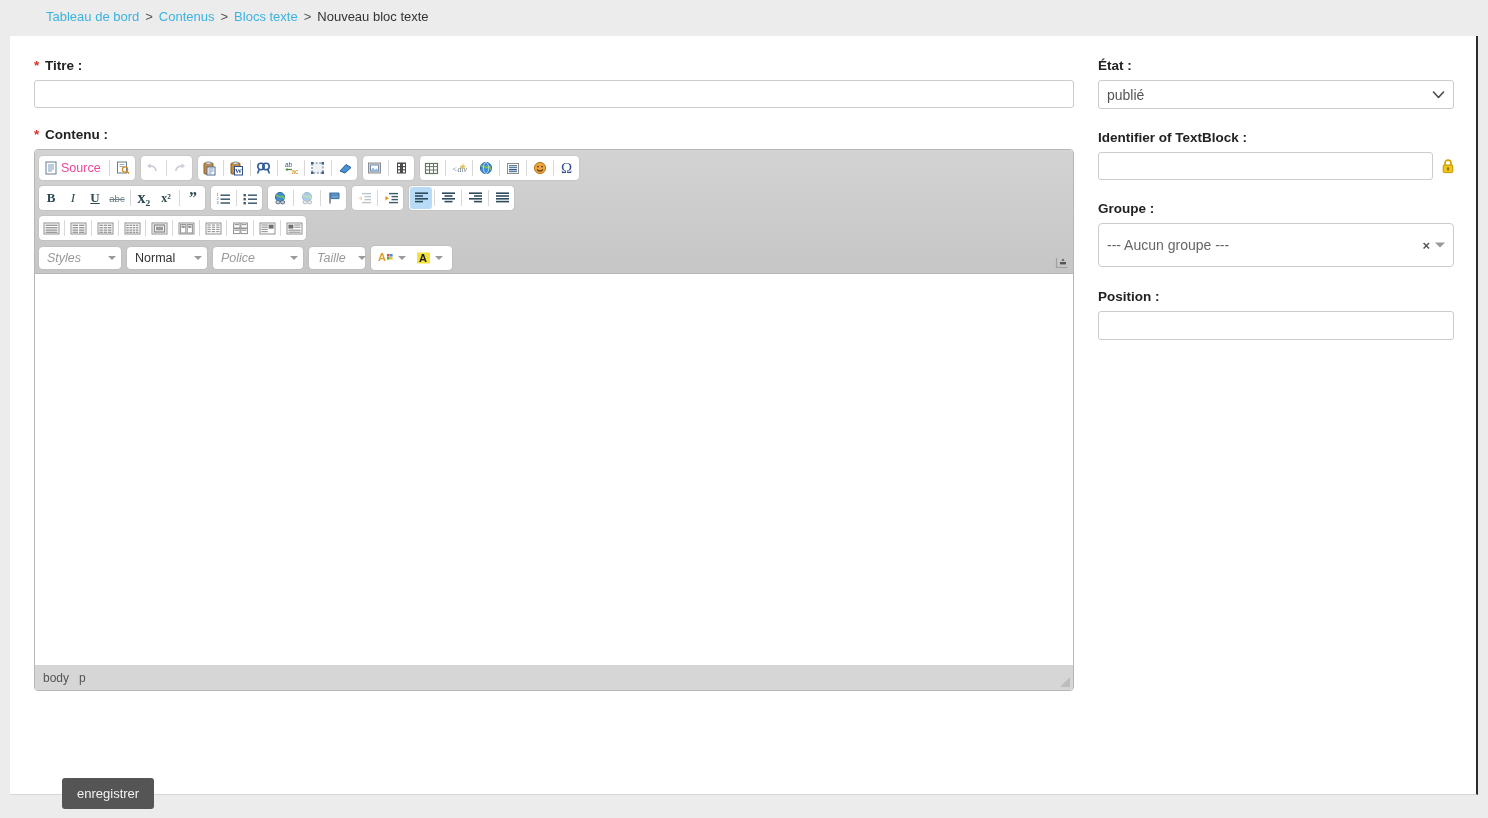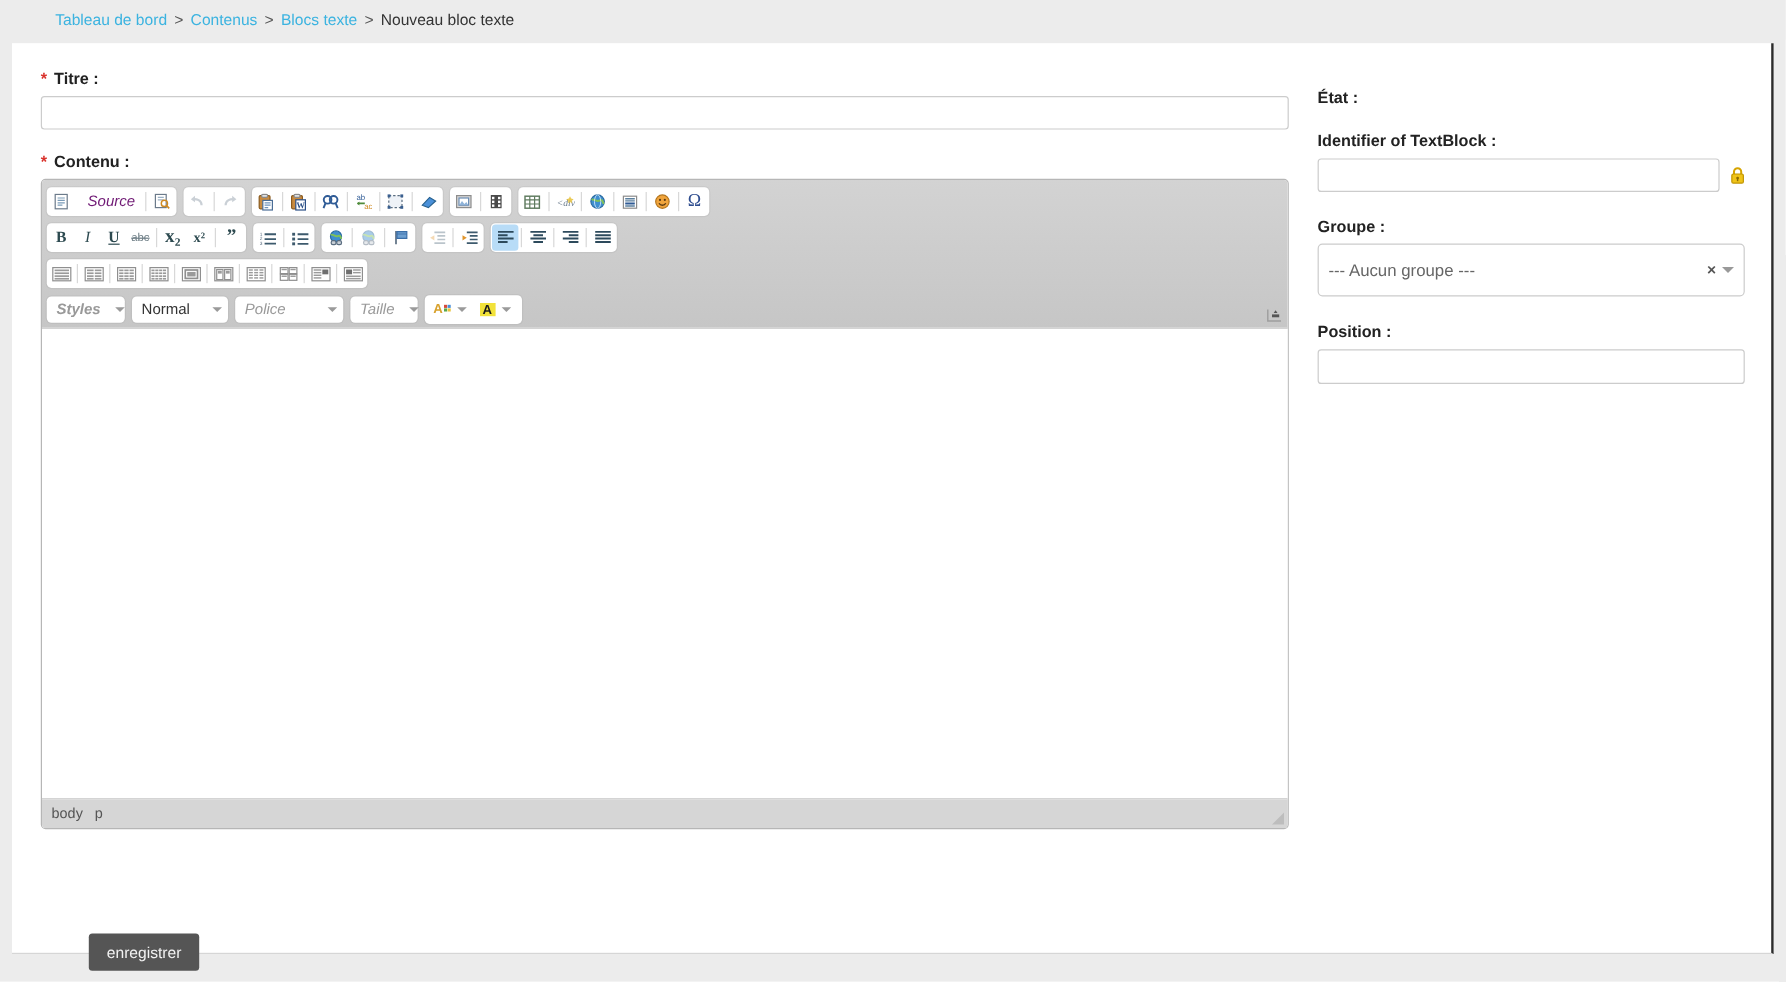--- a/index.html
+++ b/index.html
@@ -53,21 +53,21 @@
 
   .col-left {
     position: absolute;
     left: 24px;
     top: 22px;
     width: 1040px;
   }
   .col-right {
     position: absolute;
     left: 1088px;
-    top: 38px;
+    top: 22px;
     width: 356px;
   }
 
   label.field-label {
     display: block;
     font-weight: bold;
     font-size: 13.5px;
     color: #222;
     margin-bottom: 7px;
   }
@@ -208,24 +208,23 @@
   .tb-btn.active { background: #b8dcf7; }
   .tb-btn.disabled { opacity: .35; cursor: default; }
   .tb-sep {
     width: 1px;
     height: 16px;
     background: #d8d8d8;
     margin: 0 2px;
   }
   .tb-label {
     font-size: 12.5px;
-    color: #701a75;
-    margin-left: 15px;
+    color: #ec4899;
+    margin-left: 3px;
     font-family: "Liberation Sans", sans-serif;
-    font-style: italic;
   }
 
   
   .tb-combo {
     display: flex;
     align-items: center;
     justify-content: space-between;
     background: #fff;
     border-radius: 4px;
     height: 22px;
@@ -239,21 +238,21 @@
   .tb-combo.filled { color: #333; font-style: normal; }
   .tb-combo .cb-txt { font-style: italic; }
   .tb-combo.filled .cb-txt { font-style: normal; }
   .tb-combo .cb-arrow {
     width: 0; height: 0;
     border-left: 4px solid transparent;
     border-right: 4px solid transparent;
     border-top: 4px solid #9a9a9a;
     margin-left: 12px;
   }
-  .cb-styles { width: 65px; font-weight: bold; }
+  .cb-styles { width: 82px; }
   .cb-format { width: 80px; }
   .cb-font   { width: 90px; }
   .cb-size   { width: 56px; }
 
   .color-btn {
     display: flex;
     align-items: center;
     background: #fff;
     border-radius: 4px;
     height: 22px;
@@ -313,21 +312,21 @@
     right: 2px;
     bottom: 2px;
     width: 12px;
     height: 12px;
     cursor: se-resize;
   }
 
   
   #submit-row {
     position: absolute;
-    left: 40px;
+    left: 28px;
     top: 720px;
   }
   button.save-btn {
     background: #555555;
     color: #f2f2f2;
     border: none;
     border-radius: 3px;
     font-family: "Liberation Sans", sans-serif;
     font-size: 13px;
     padding: 8px 15px;
@@ -901,20 +900,30 @@
 
       <div id="submit-row">
         <button class="save-btn" type="button">enregistrer</button>
       </div>
     </div>
 
     <div class="col-right">
 
       <div class="field-block">
         <label class="field-label">État :</label>
+        <div class="select-wrap">
+          <select class="styled-select">
+            <option>publié</option>
+          </select>
+          <span class="select-chevron">
+            <svg width="13" height="9" viewBox="0 0 13 9">
+              <path d="M1.5 1.5 L6.5 7 L11.5 1.5" fill="none" stroke="#4a4a4a" stroke-width="1.6" stroke-linecap="round" stroke-linejoin="round"></path>
+            </svg>
+          </span>
+        </div>
       </div>
 
       <div class="field-block" style="margin-top:21px;">
         <label class="field-label">Identifier of TextBlock :</label>
         <div class="ident-row">
           <input class="text-input" type="text" value="" style="">
           <span class="lock-icon">
             <svg width="12" height="15" viewBox="0 0 12 15">
               <path d="M3 6 V4.2 a3 3 0 0 1 6 0 V6" fill="none" stroke="#d6a400" stroke-width="1.7"></path>
               <rect x="1.2" y="6" width="9.6" height="7.6" rx="1.2" fill="#f0c419" stroke="#c09400"></rect>

